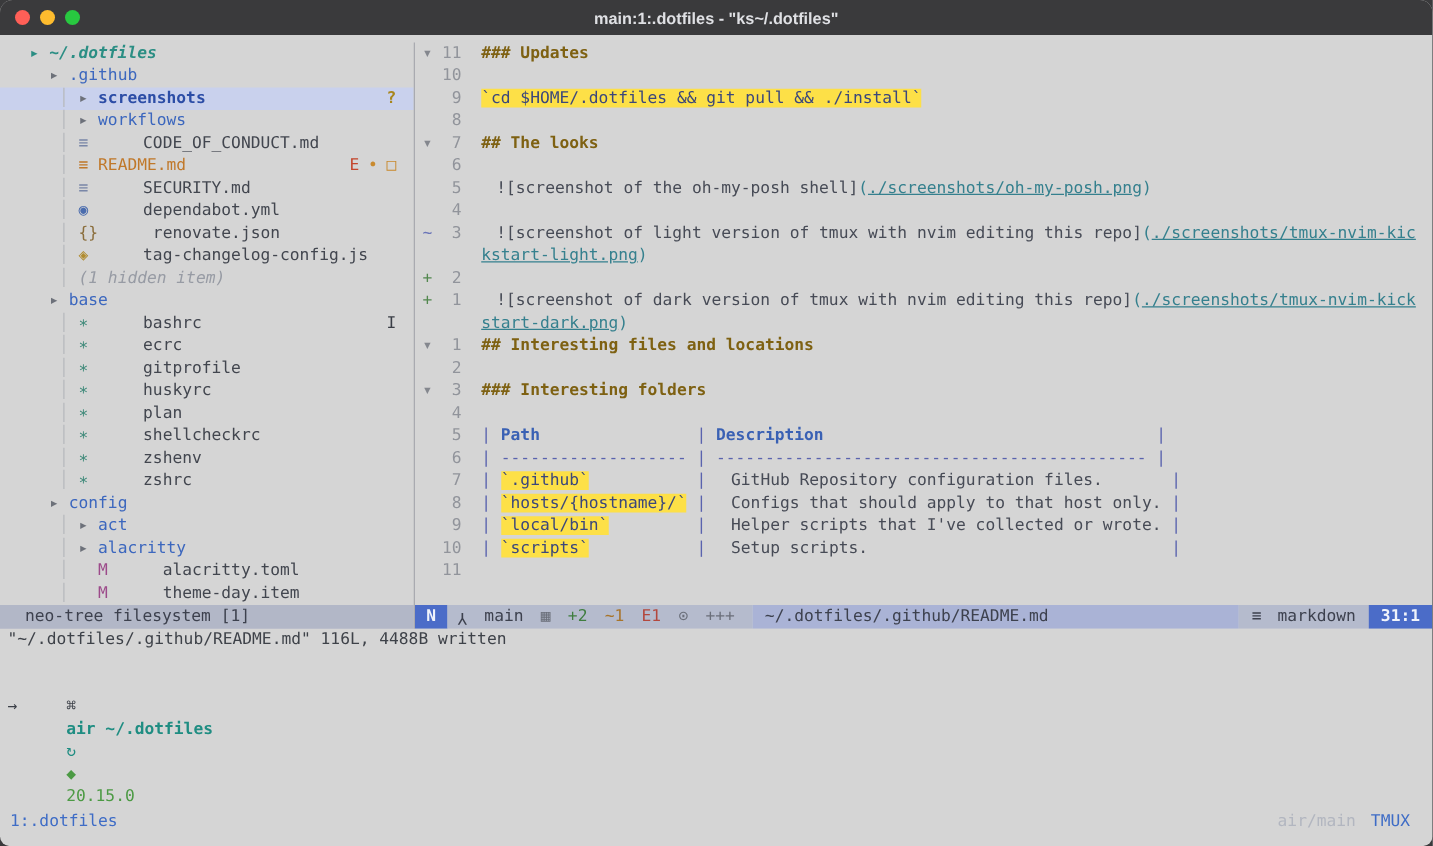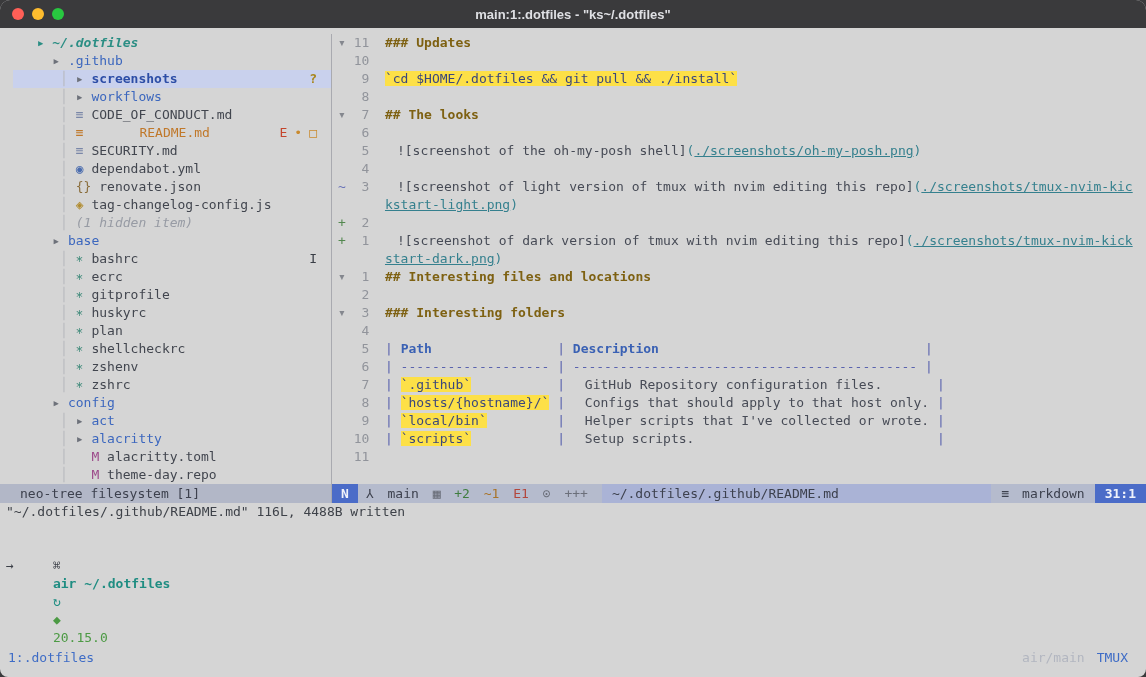--- a/index.html
+++ b/index.html
@@ -19,34 +19,34 @@
   .light { width:12px; height:12px; border-radius:50%; margin-right:8px; display:inline-block; }
   .light.red { background:#ff5f57; }
   .light.yellow { background:#febc2e; }
   .light.green { background:#28c840; }
   .title { font-size:13px; font-weight:700; color:#dfe0e4; }
   
   .term { position:absolute; top:28px; left:0; right:0; bottom:0; font-size:13px; color:#474b56; }
   .panes { display:flex; padding-top:6px; }
   
   .sidebar { width:331px; display:flex; flex-direction:column; flex:none; }
-  .tree { height:450px; overflow:hidden;padding-left:13px; }
+  .tree { height:450px; overflow:hidden; }
   .srow { height:18px; line-height:18px; display:flex; padding-left:8px; white-space:pre; }
   .srow.sel { background:#c9d1ed; }
   .stext { white-space:pre; }
   .sbadges { margin-left:auto; padding-right:14px; }
   .badge { margin-left:7px; }
   .g-guide { color:#b7b9be; }
   .g-arrow { color:#6d717a; }
   .root-arrow { color:#2b8e84; }
   .g-name.root { color:#2b8e84; font-weight:bold; font-style:italic; }
   .g-name.dir { color:#3c67be; }
   .g-name.seln { color:#2c4da6; font-weight:bold; }
-  .g-name.file { color:#42464f; }
-  .g-name.file-mod { color:#c0782a;margin-left:48px; }
+  .g-name.file { color:#42464f;margin-left:36px; }
+  .g-name.file-mod { color:#c0782a; }
   .g-name.hidden { color:#979ba4; font-style:italic; }
   .i-md { color:#7a87a8; }
   .i-md-mod { color:#c0782a; }
   .i-yml { color:#4a6cae; }
   .i-json { color:#8a6d3b; }
   .i-js { color:#b08b2e; }
   .i-rc { color:#3f8a7a; }
   .i-toml { color:#9c4a8a; }
   .b-q { color:#a8861d; font-weight:bold; }
   .b-err { color:#c4452c; }
@@ -146,21 +146,21 @@
             <div class="srow"><span class="stext"><span class="g-guide">     │ </span><span class="g-icon i-rc">∗ </span><span class="g-name file">gitprofile</span></span></div>
             <div class="srow"><span class="stext"><span class="g-guide">     │ </span><span class="g-icon i-rc">∗ </span><span class="g-name file">huskyrc</span></span></div>
             <div class="srow"><span class="stext"><span class="g-guide">     │ </span><span class="g-icon i-rc">∗ </span><span class="g-name file">plan</span></span></div>
             <div class="srow"><span class="stext"><span class="g-guide">     │ </span><span class="g-icon i-rc">∗ </span><span class="g-name file">shellcheckrc</span></span></div>
             <div class="srow"><span class="stext"><span class="g-guide">     │ </span><span class="g-icon i-rc">∗ </span><span class="g-name file">zshenv</span></span></div>
             <div class="srow"><span class="stext"><span class="g-guide">     │ </span><span class="g-icon i-rc">∗ </span><span class="g-name file">zshrc</span></span></div>
             <div class="srow"><span class="stext"><span class="g-guide">    </span><span class="g-arrow ">▸ </span><span class="g-name dir">config</span></span></div>
             <div class="srow"><span class="stext"><span class="g-guide">     │ </span><span class="g-arrow ">▸ </span><span class="g-name dir">act</span></span></div>
             <div class="srow"><span class="stext"><span class="g-guide">     │ </span><span class="g-arrow ">▸ </span><span class="g-name dir">alacritty</span></span></div>
             <div class="srow"><span class="stext"><span class="g-guide">     │   </span><span class="g-icon i-toml">M </span><span class="g-name file">alacritty.toml</span></span></div>
-            <div class="srow"><span class="stext"><span class="g-guide">     │   </span><span class="g-icon i-toml">M </span><span class="g-name file">theme-day.repo</span></span></div>
+            <div class="srow"><span class="stext"><span class="g-guide">     │   </span><span class="g-icon i-toml">M </span><span class="g-name file">theme-day.item</span></span></div>
           </div>
         <div class="sidebar-status">neo-tree filesystem [1]</div>
       </div>
 
       <div class="editor">
         <div class="buffer">
             <div class="erow"><span class="gm gm-fold">▾ </span><span class="gn">11  </span><span class="sg-h">### Updates</span></div>
             <div class="erow"><span class="gm gm-fold">  </span><span class="gn">10  </span></div>
             <div class="erow"><span class="gm gm-fold">  </span><span class="gn"> 9  </span><span class="sg-code">`cd $HOME/.dotfiles &amp;&amp; git pull &amp;&amp; ./install`</span></div>
             <div class="erow"><span class="gm gm-fold">  </span><span class="gn"> 8  </span></div>

